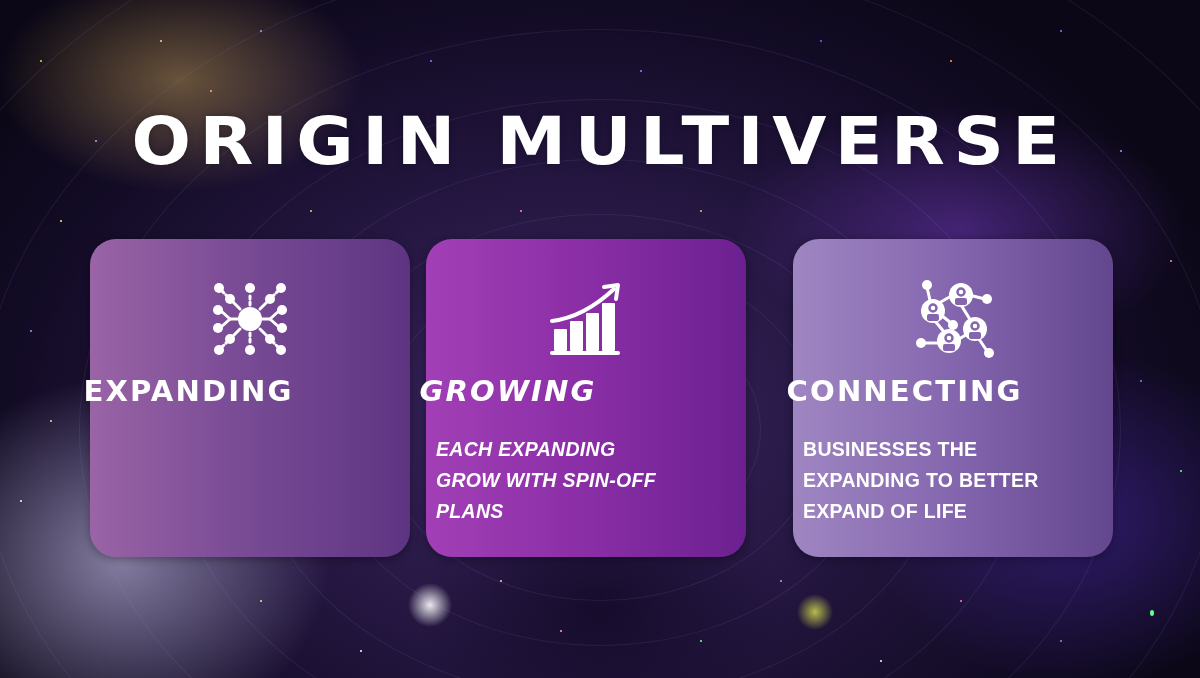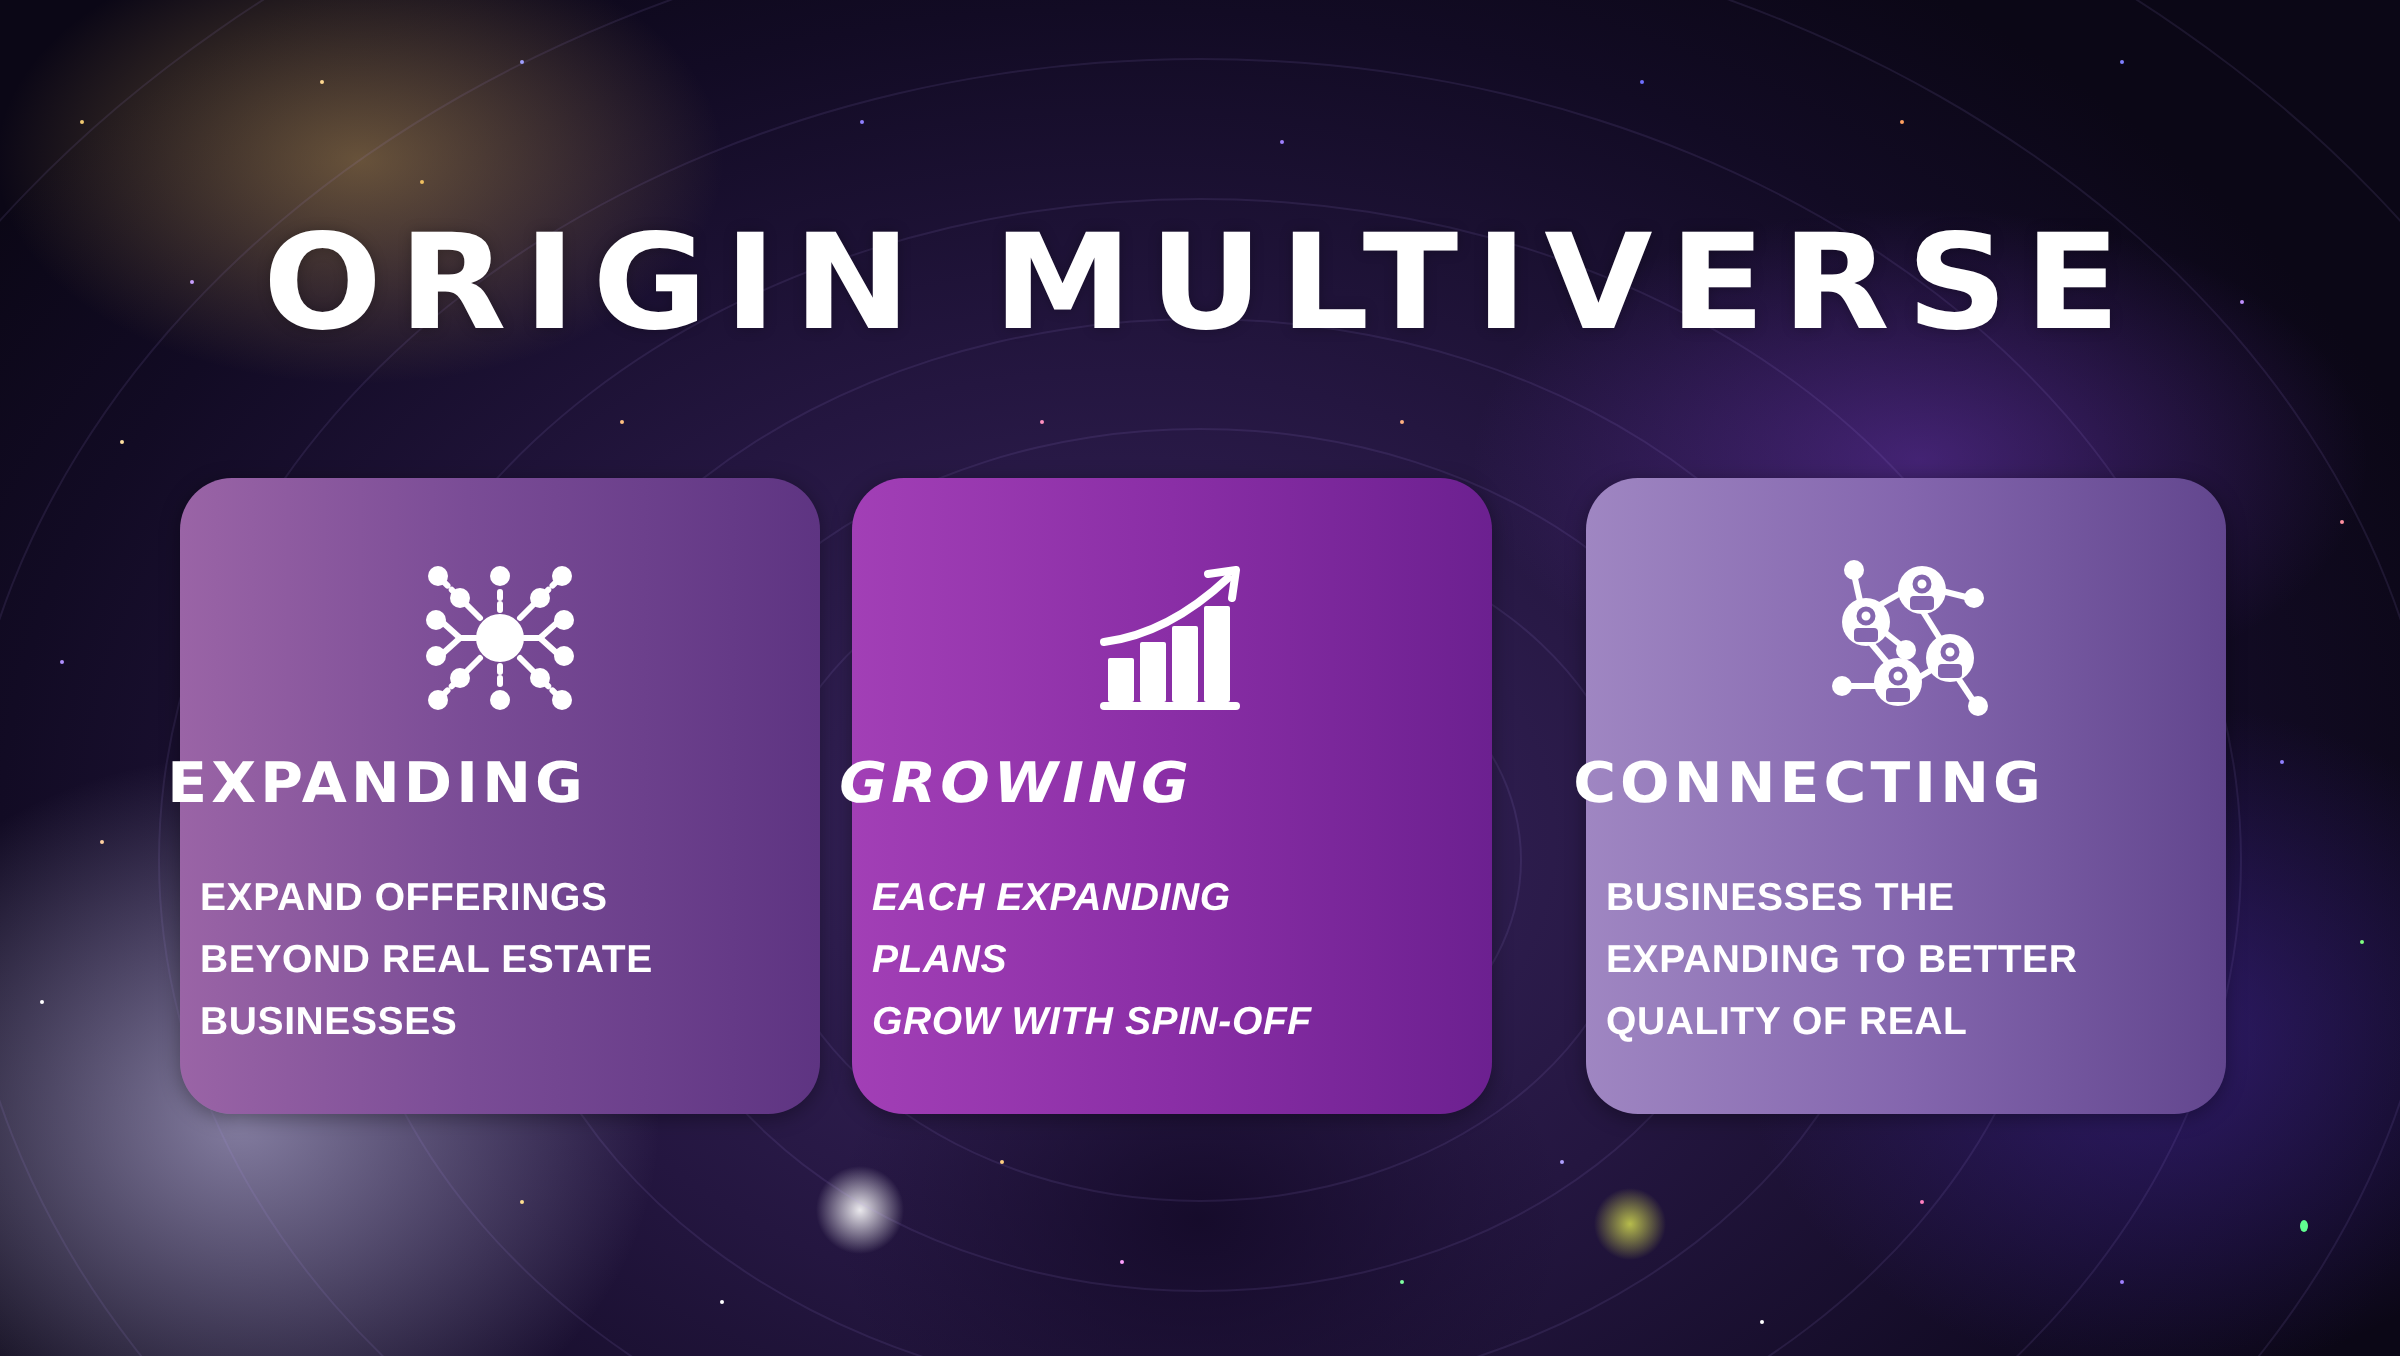--- a/index.html
+++ b/index.html
@@ -150,46 +150,41 @@
           <circle cx="22" cy="62" r="5"></circle>
             <circle cx="62" cy="62" r="5"></circle>
           <circle cx="10" cy="33" r="5"></circle>
             <circle cx="10" cy="51" r="5"></circle>
           <circle cx="74" cy="33" r="5"></circle>
             <circle cx="74" cy="51" r="5"></circle>
         </g>
       </svg>
     </div>
     <div class="heading">EXPANDING</div>
-    <div class="desc">
-      <span>EXPAND OFFERINGS</span>
-      <span>BEYOND REAL ESTATE</span>
-      <span>BUSINESSES</span>
-    </div>
   </div>
 
   <div class="card c2">
     <div class="icon">
       <svg viewBox="0 0 84 84" fill="#ffffff" stroke="#ffffff">
         <g stroke="none">
           <rect x="10" y="52" width="13" height="22" rx="1"></rect>
           <rect x="26" y="44" width="13" height="30" rx="1"></rect>
           <rect x="42" y="36" width="13" height="38" rx="1"></rect>
           <rect x="58" y="26" width="13" height="48" rx="1"></rect>
           <rect x="6" y="74" width="70" height="4" rx="2"></rect>
         </g>
         <path d="M8 44 Q40 40 70 12" fill="none" stroke-width="4" stroke-linecap="round"></path>
         <path d="M60 10 L74 8 L72 22" fill="none" stroke-width="4" stroke-linecap="round" stroke-linejoin="round"></path>
       </svg>
     </div>
     <div class="heading">GROWING</div>
     <div class="desc">
       <span>EACH EXPANDING</span>
+      <span>GROW WITH SPIN-OFF</span>
       <span>PLANS</span>
-      <span>GROW WITH SPIN-OFF</span>
     </div>
   </div>
 
   <div class="card c3">
     <div class="icon">
       <svg viewBox="0 0 84 84">
         <g stroke="#ffffff" stroke-width="3" fill="none">
           <line x1="16" y1="10" x2="20" y2="28"></line>
           <line x1="28" y1="26" x2="42" y2="18"></line>
           <line x1="58" y1="18" x2="74" y2="22"></line>
@@ -222,17 +217,17 @@
           <rect x="44" y="21" width="12" height="7" rx="2"></rect>
           <rect x="58" y="55" width="12" height="7" rx="2"></rect>
           <rect x="32" y="67" width="12" height="7" rx="2"></rect>
         </g>
       </svg>
     </div>
     <div class="heading">CONNECTING</div>
     <div class="desc">
       <span>BUSINESSES THE</span>
       <span>EXPANDING TO BETTER</span>
-      <span>QUALITY OF REAL</span>
+      <span>EXPAND OF LIFE</span>
     </div>
   </div>
 
 </div>
 
 </body></html>

